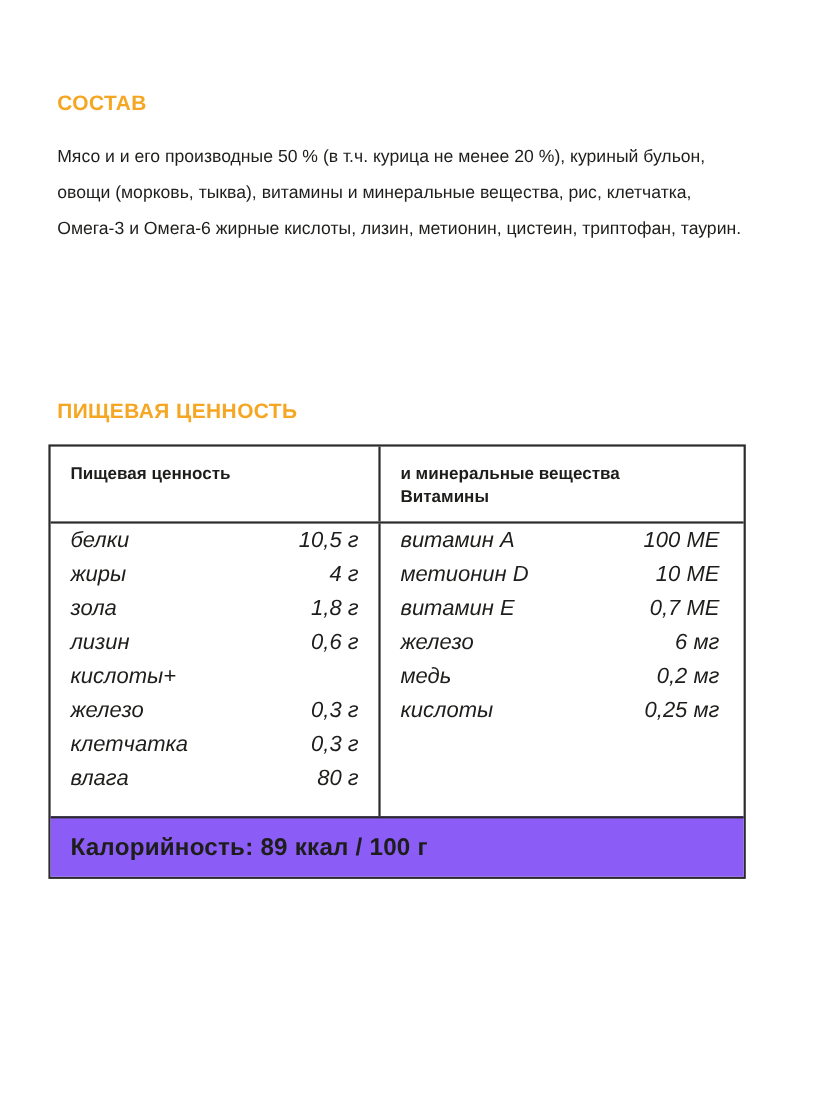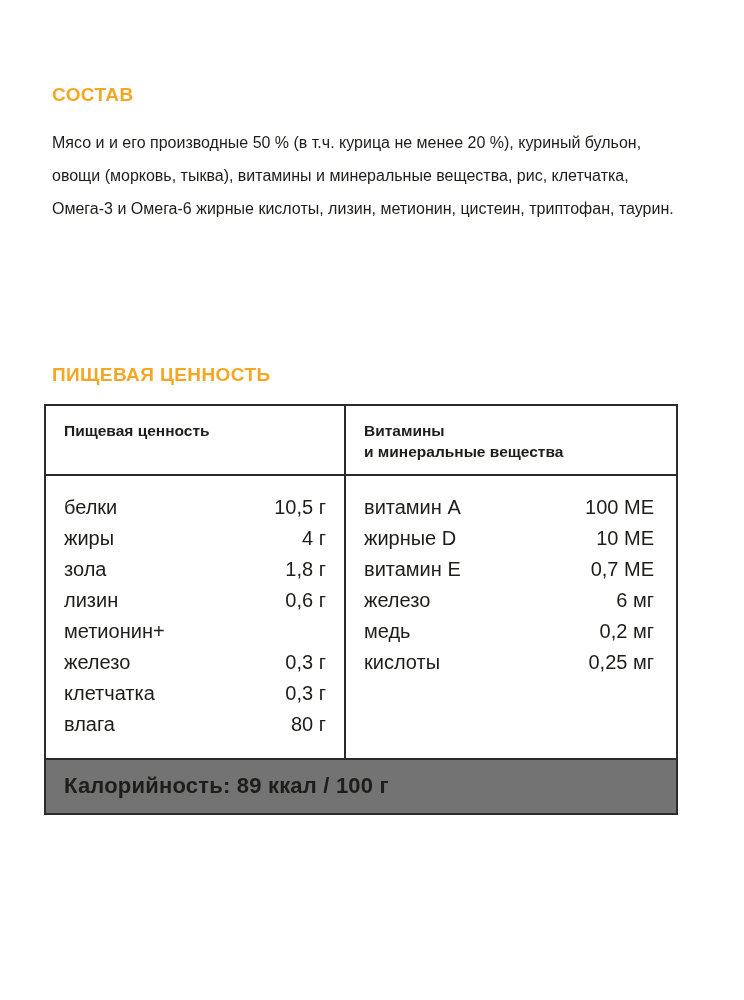--- a/index.html
+++ b/index.html
@@ -77,21 +77,22 @@
   }
   .nutri-head .cell.right {
     width: 330px;
   }
   .nutri-body {
     display: flex;
     align-items: stretch;
   }
   .col {
     box-sizing: border-box;
-    padding: 16px 18px 18px 18px;
+    padding: 0 18px 18px 18px;
+    font-style: italic;
   }
   .col.left {
     width: 300px;
     border-right: 2px solid #2b2b2b;
   }
   .col.right {
     width: 326px;
   }
   .row {
     display: flex;
@@ -111,21 +112,21 @@
     text-align: right;
   }
   .col.left .row .val {
     min-width: 86px;
   }
   .col.right .row .val {
     min-width: 96px;
   }
   .calorie-bar {
     border-top: 2px solid #2b2b2b;
-    background: #737373;
+    background: #8b5cf6;
     padding: 13px 18px 14px 18px;
     font-size: 22px;
     font-weight: bold;
     letter-spacing: 0.2px;
   }
 </style>
 </head>
 <body>
 
 <div class="page">
@@ -134,22 +135,22 @@
 
   <p id="composition-text">Мясо и и его производные 50 % (в т.ч. курица не менее 20 %), куриный бульон,  овощи (морковь, тыква), витамины и минеральные вещества, рис, клетчатка, Омега-3 и Омега-6 жирные кислоты, лизин, метионин, цистеин, триптофан, таурин.</p>
 
   <h2 class="section-title" id="nutrition-title">ПИЩЕВАЯ ЦЕННОСТЬ</h2>
 
   <div class="nutri-table">
 
     <div class="nutri-head">
       <div class="cell left">Пищевая ценность</div>
       <div class="cell right">
+        <div>и минеральные вещества</div>
         <div>Витамины</div>
-        <div>и минеральные вещества</div>
       </div>
     </div>
 
     <div class="nutri-body">
 
       <div class="col left">
         <div class="row">
           <span class="name">белки</span>
           <span class="spacer"></span>
           <span class="val">10,5 г</span>
@@ -163,21 +164,21 @@
           <span class="name">зола</span>
           <span class="spacer"></span>
           <span class="val">1,8 г</span>
         </div>
         <div class="row">
           <span class="name">лизин</span>
           <span class="spacer"></span>
           <span class="val">0,6 г</span>
         </div>
         <div class="row">
-          <span class="name">метионин+</span>
+          <span class="name">кислоты+</span>
           <span class="spacer"></span>
           <span class="val"></span>
         </div>
         <div class="row">
           <span class="name">железо</span>
           <span class="spacer"></span>
           <span class="val">0,3 г</span>
         </div>
         <div class="row">
           <span class="name">клетчатка</span>
@@ -191,21 +192,21 @@
         </div>
       </div>
 
       <div class="col right">
         <div class="row">
           <span class="name">витамин A</span>
           <span class="spacer"></span>
           <span class="val">100 МЕ</span>
         </div>
         <div class="row">
-          <span class="name">жирные D</span>
+          <span class="name">метионин D</span>
           <span class="spacer"></span>
           <span class="val">10 МЕ</span>
         </div>
         <div class="row">
           <span class="name">витамин E</span>
           <span class="spacer"></span>
           <span class="val">0,7 МЕ</span>
         </div>
         <div class="row">
           <span class="name">железо</span>

